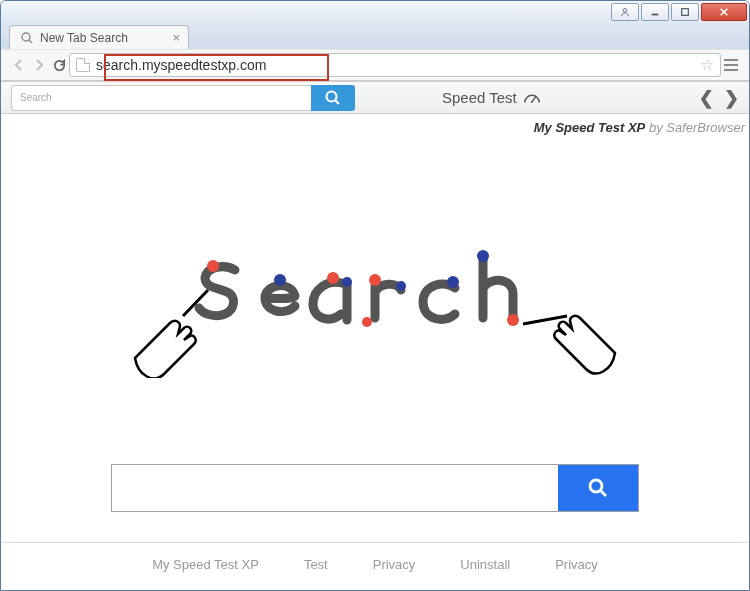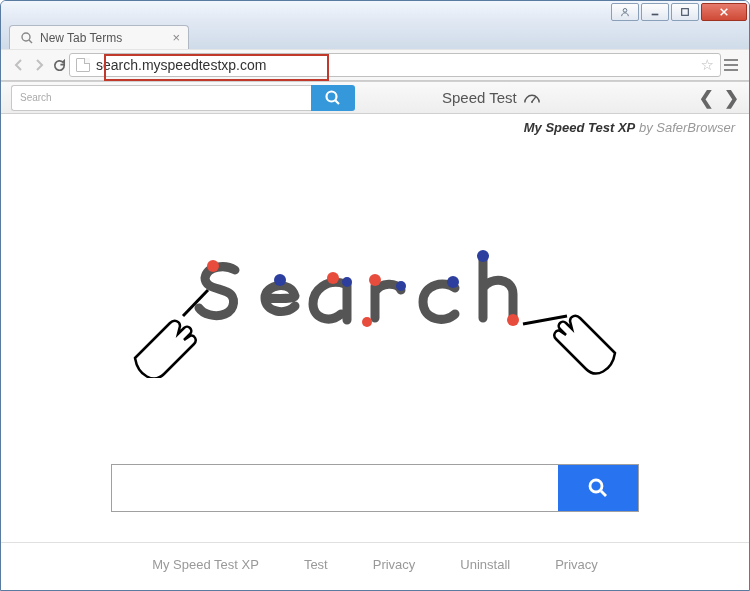--- a/index.html
+++ b/index.html
@@ -26,21 +26,21 @@
 .url-highlight{position:absolute;left:103px;top:53px;width:225px;height:27px;border:2px solid #c0392b;pointer-events:none;z-index:10}
 .content{background:#fff;height:calc(100% - 80px);border-top:1px solid #d0d0d0;display:flex;flex-direction:column}
 .toolbar{height:32px;background:linear-gradient(180deg,#f9f9f9,#eee);border-bottom:1px solid #d0d0d0;display:flex;align-items:center;padding:0 10px;gap:0}
 .top-search-wrap{display:flex;align-items:center}
 .top-search{width:300px;height:26px;border:1px solid #c8c8c8;border-right:none;border-radius:3px 0 0 3px;padding:0 8px;font-size:10px;color:#999;background:#fff}
 .top-search::placeholder{color:#aaa}
 .top-search-btn{width:44px;height:26px;background:#3498db;border:none;border-radius:0 3px 3px 0;display:flex;align-items:center;justify-content:center;color:#fff}
 .speedtest{margin-left:87px;font-size:15px;color:#555;display:flex;align-items:center;gap:6px}
 .speedtest-icon{display:inline-flex;width:18px;height:14px}
 .arrows{margin-left:auto;display:flex;gap:10px;color:#666;font-size:18px;font-weight:bold}
-.subtitle-row{text-align:right;padding:6px 14px;font-size:13px}
+.subtitle-row{text-align:right;padding:6px 4px;font-size:13px}
 .subtitle-row .bold{font-weight:bold;font-style:italic;color:#333}
 .subtitle-row .by{font-style:italic;color:#999}
 .logo-area{flex:1;display:flex;align-items:center;justify-content:center;position:relative}
 .main-search-row{padding:0 110px 30px}
 .main-search-wrap{display:flex;border:1px solid #a0a0a0;height:48px}
 .main-search{flex:1;border:none;padding:0 12px;font-size:17px;outline:none}
 .main-search-btn{width:80px;background:#2874f0;border:none;display:flex;align-items:center;justify-content:center;color:#fff}
 .footer{border-top:1px solid #e0e0e0;padding:14px 0 18px;display:flex;justify-content:center;gap:45px;font-size:13px;color:#999}
 .footer span{cursor:pointer}
 .search-logo{position:relative;width:540px;height:150px}
@@ -74,21 +74,21 @@
   </div>
 
   <div class="tab-strip">
     <div class="tab">
       <span class="favicon">
           <svg viewBox="0 0 14 14">
             <circle cx="6" cy="6" r="4" fill="none" stroke="#888" stroke-width="1.4"></circle>
             <line x1="9" y1="9" x2="12" y2="12" stroke="#888" stroke-width="1.4"></line>
           </svg>
         </span>
-      <span>New Tab Terms</span>
+      <span>New Tab Search</span>
       <span class="tab-close">×</span>
     </div>
   </div>
 
   <div class="url-row">
     <div class="nav-btn disabled">
         <svg width="16" height="16" viewBox="0 0 16 16">
           <path d="M10 3L5 8l5 5" fill="none" stroke="currentColor" stroke-width="2"></path>
         </svg>
       </div>

